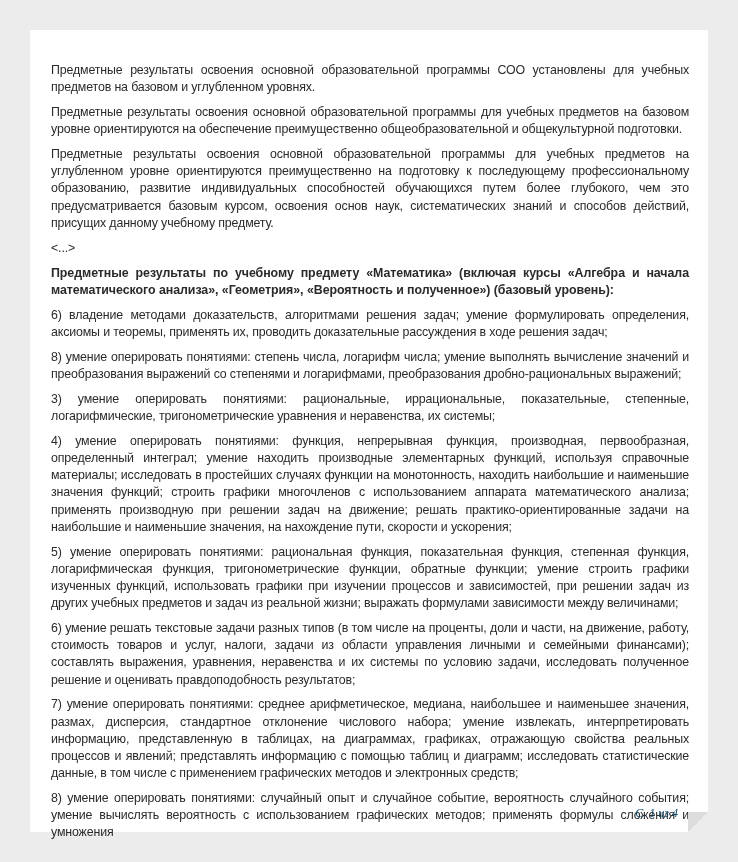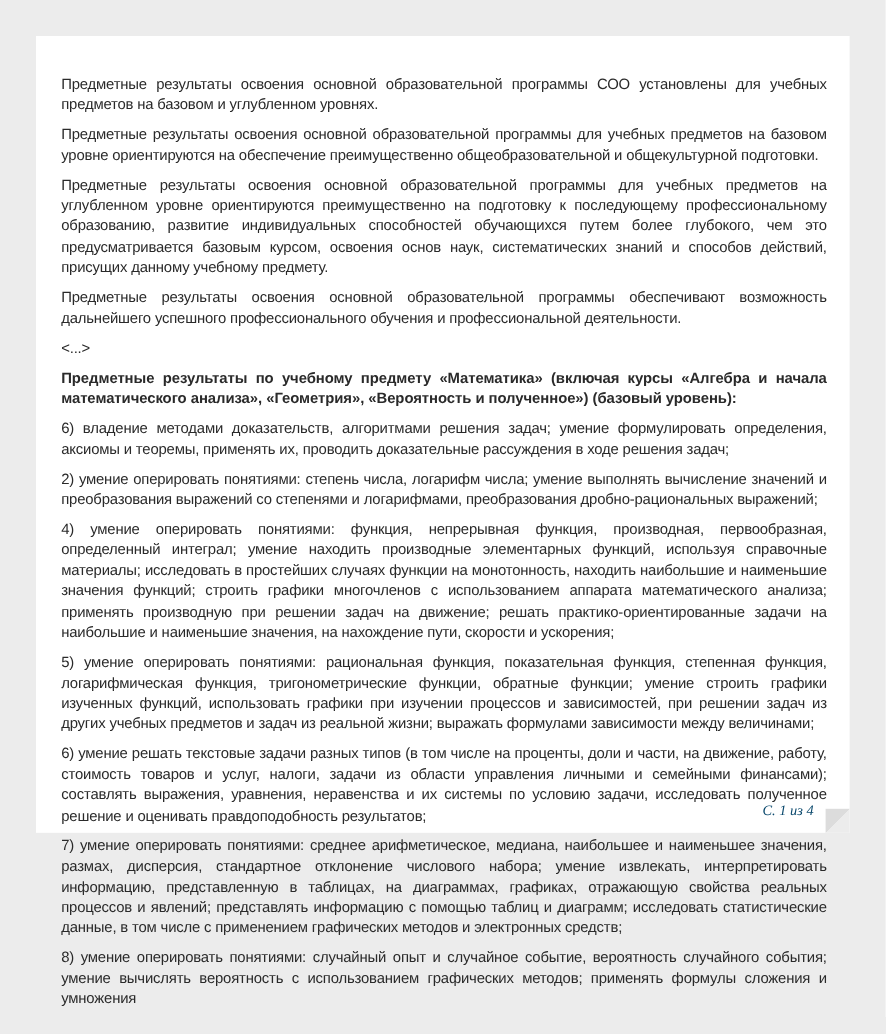--- a/index.html
+++ b/index.html
@@ -5,21 +5,21 @@
   html, body { margin: 0; padding: 0; }
   body {
     width: 738px; height: 862px;
     background: #ececec;
     position: relative;
     overflow: hidden;
   }
   .page {
     position: absolute;
     left: 30px; top: 30px;
-    width: 678px; height: 664px;
+    width: 678px; height: 802px;
     background: #ffffff;
   }
   .fold {
     position: absolute;
     right: 0; bottom: 0;
     width: 20px; height: 20px;
     background: linear-gradient(135deg, #dcdcdc 0%, #dcdcdc 50%, #ececec 50%, #ececec 100%);
   }
   .content {
     position: absolute;
@@ -49,25 +49,25 @@
   }
 </style>
 </head>
 <body>
 
 <div class="page">
   <div class="content">
     <p>Предметные результаты освоения основной образовательной программы СОО установлены для учебных предметов на базовом и углубленном уровнях.</p>
     <p>Предметные результаты освоения основной образовательной программы для учебных предметов на базовом уровне ориентируются на обеспечение преимущественно общеобразовательной и общекультурной подготовки.</p>
     <p>Предметные результаты освоения основной образовательной программы для учебных предметов на углубленном уровне ориентируются преимущественно на подготовку к последующему профессиональному образованию, развитие индивидуальных способностей обучающихся путем более глубокого, чем это предусматривается базовым курсом, освоения основ наук, систематических знаний и способов действий, присущих данному учебному предмету.</p>
-    <p>Предметные результаты освоения основной образовательной программы обеспечивают возможность дальнейшего успешного профессионального обучения и профессиональной деятельности.</p>
     <p class="ellipsis">&lt;...&gt;</p>
     <p class="heading">Предметные результаты по учебному предмету «Математика» (включая курсы «Алгебра и начала математического анализа», «Геометрия», «Вероятность и полученное») (базовый уровень):</p>
     <p>6) владение методами доказательств, алгоритмами решения задач; умение формулировать определения, аксиомы и теоремы, применять их, проводить доказательные рассуждения в ходе решения задач;</p>
-    <p>2) умение оперировать понятиями: степень числа, логарифм числа; умение выполнять вычисление значений и преобразования выражений со степенями и логарифмами, преобразования дробно-рациональных выражений;</p>
+    <p>8) умение оперировать понятиями: степень числа, логарифм числа; умение выполнять вычисление значений и преобразования выражений со степенями и логарифмами, преобразования дробно-рациональных выражений;</p>
+    <p>3) умение оперировать понятиями: рациональные, иррациональные, показательные, степенные, логарифмические, тригонометрические уравнения и неравенства, их системы;</p>
     <p>4) умение оперировать понятиями: функция, непрерывная функция, производная, первообразная, определенный интеграл; умение находить производные элементарных функций, используя справочные материалы; исследовать в простейших случаях функции на монотонность, находить наибольшие и наименьшие значения функций; строить графики многочленов с использованием аппарата математического анализа; применять производную при решении задач на движение; решать практико-ориентированные задачи на наибольшие и наименьшие значения, на нахождение пути, скорости и ускорения;</p>
     <p>5) умение оперировать понятиями: рациональная функция, показательная функция, степенная функция, логарифмическая функция, тригонометрические функции, обратные функции; умение строить графики изученных функций, использовать графики при изучении процессов и зависимостей, при решении задач из других учебных предметов и задач из реальной жизни; выражать формулами зависимости между величинами;</p>
     <p>6) умение решать текстовые задачи разных типов (в том числе на проценты, доли и части, на движение, работу, стоимость товаров и услуг, налоги, задачи из области управления личными и семейными финансами); составлять выражения, уравнения, неравенства и их системы по условию задачи, исследовать полученное решение и оценивать правдоподобность результатов;</p>
     <p>7) умение оперировать понятиями: среднее арифметическое, медиана, наибольшее и наименьшее значения, размах, дисперсия, стандартное отклонение числового набора; умение извлекать, интерпретировать информацию, представленную в таблицах, на диаграммах, графиках, отражающую свойства реальных процессов и явлений; представлять информацию с помощью таблиц и диаграмм; исследовать статистические данные, в том числе с применением графических методов и электронных средств;</p>
     <p>8) умение оперировать понятиями: случайный опыт и случайное событие, вероятность случайного события; умение вычислять вероятность с использованием графических методов; применять формулы сложения и умножения</p>
   </div>
   <div class="page-number">С. 1 из 4</div>
   <div class="fold"></div>
 </div>
 

